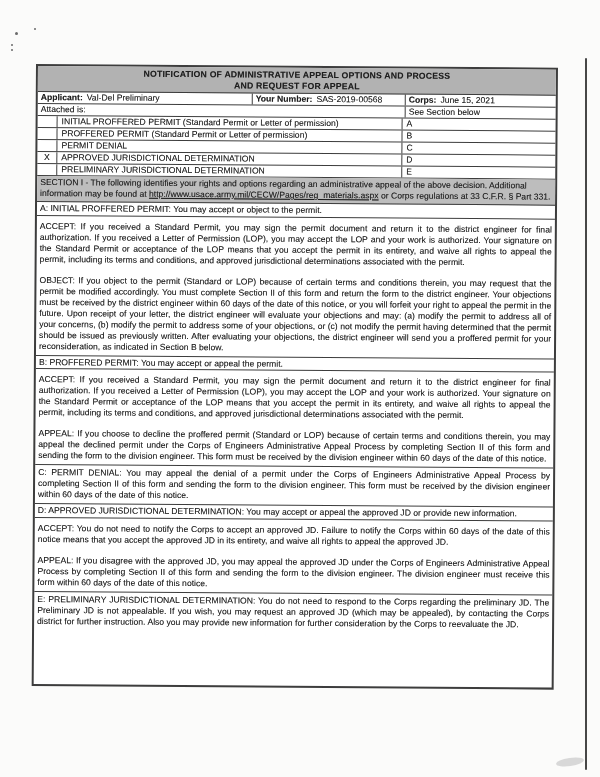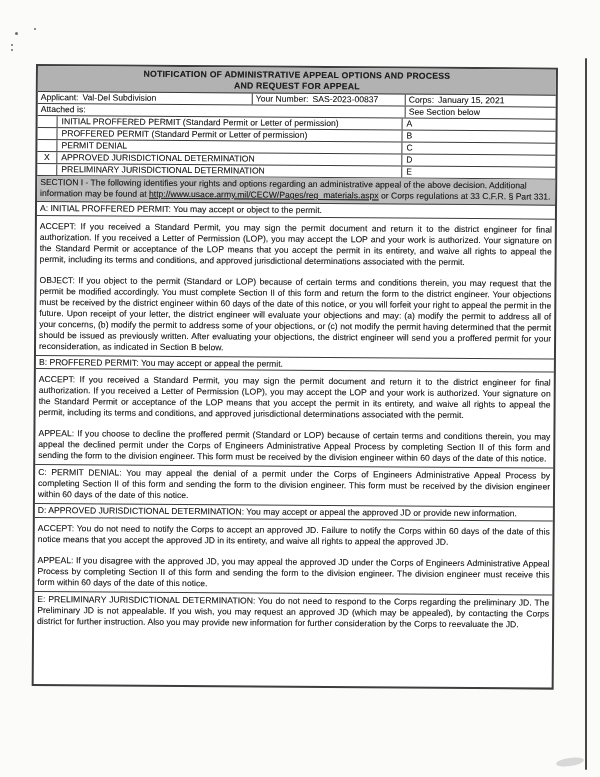--- a/index.html
+++ b/index.html
@@ -22,21 +22,21 @@
     background: #b2b2b2; border-bottom: 1px solid #3d3d3d;
     text-align: center; font-weight: bold;
     font-size: 8.7px; line-height: 10.6px; padding: 2px 0; letter-spacing: 0.2px;
   }
   .row { display: flex; border-bottom: 1px solid #3d3d3d; font-size: 8.6px; line-height: 11px; }
   .cell { padding: 0 0 0 3px; white-space: nowrap; overflow: hidden; }
   .c1 { width: 215px; border-right: 1px solid #3d3d3d; }
   .c2 { width: 153px; border-right: 1px solid #3d3d3d; }
   .c3 { flex: 1; }
   .grow { width: 368px; border-right: 1px solid #3d3d3d; }
-  .lbl { margin-right: 4px; }
+  .lbl { margin-right: 4px; font-weight: bold; }
   .opt .chk { width: 20px; border-right: 1px solid #3d3d3d; text-align: center; }
   .opt .olabel { flex: 1; border-right: 1px solid #3d3d3d; padding-left: 4px; white-space: nowrap; overflow: hidden; }
   .opt .ocode { width: 153px; padding-left: 4px; }
   .sec1 {
     background: #bdbdbd; border-bottom: 1px solid #3d3d3d;
     font-size: 8.6px; line-height: 10.8px; padding: 1px 3px 2px;
   }
   .link { text-decoration: underline; }
   .shead { border-bottom: 1px solid #3d3d3d; font-size: 8.6px; line-height: 10.8px; padding: 1px 3px; text-align: justify; }
   .sbody { border-bottom: 1px solid #3d3d3d; font-size: 8.6px; line-height: 11px; padding: 5px 3px 3px; text-align: justify; }
@@ -67,27 +67,27 @@
 
   <div class="doc">
 
     <div class="title">
       <div>NOTIFICATION OF ADMINISTRATIVE APPEAL OPTIONS AND PROCESS</div>
       <div>AND REQUEST FOR APPEAL</div>
     </div>
 
     <div class="row">
       <div class="cell c1">
-        <span class="lbl">Applicant:</span><span>Val-Del Subdivision</span>
+        <span class="lbl">Applicant:</span><span>Val-Del Preliminary</span>
       </div>
       <div class="cell c2">
-        <span class="lbl">Your Number:</span><span>SAS-2023-00837</span>
+        <span class="lbl">Your Number:</span><span>SAS-2019-00568</span>
       </div>
       <div class="cell c3">
-        <span class="lbl">Corps:</span><span>January 15, 2021</span>
+        <span class="lbl">Corps:</span><span>June 15, 2021</span>
       </div>
     </div>
 
     <div class="row">
       <div class="cell grow">Attached is:</div>
       <div class="cell c3">See Section below</div>
     </div>
 
     <div class="row opt">
       <div class="chk"></div>

